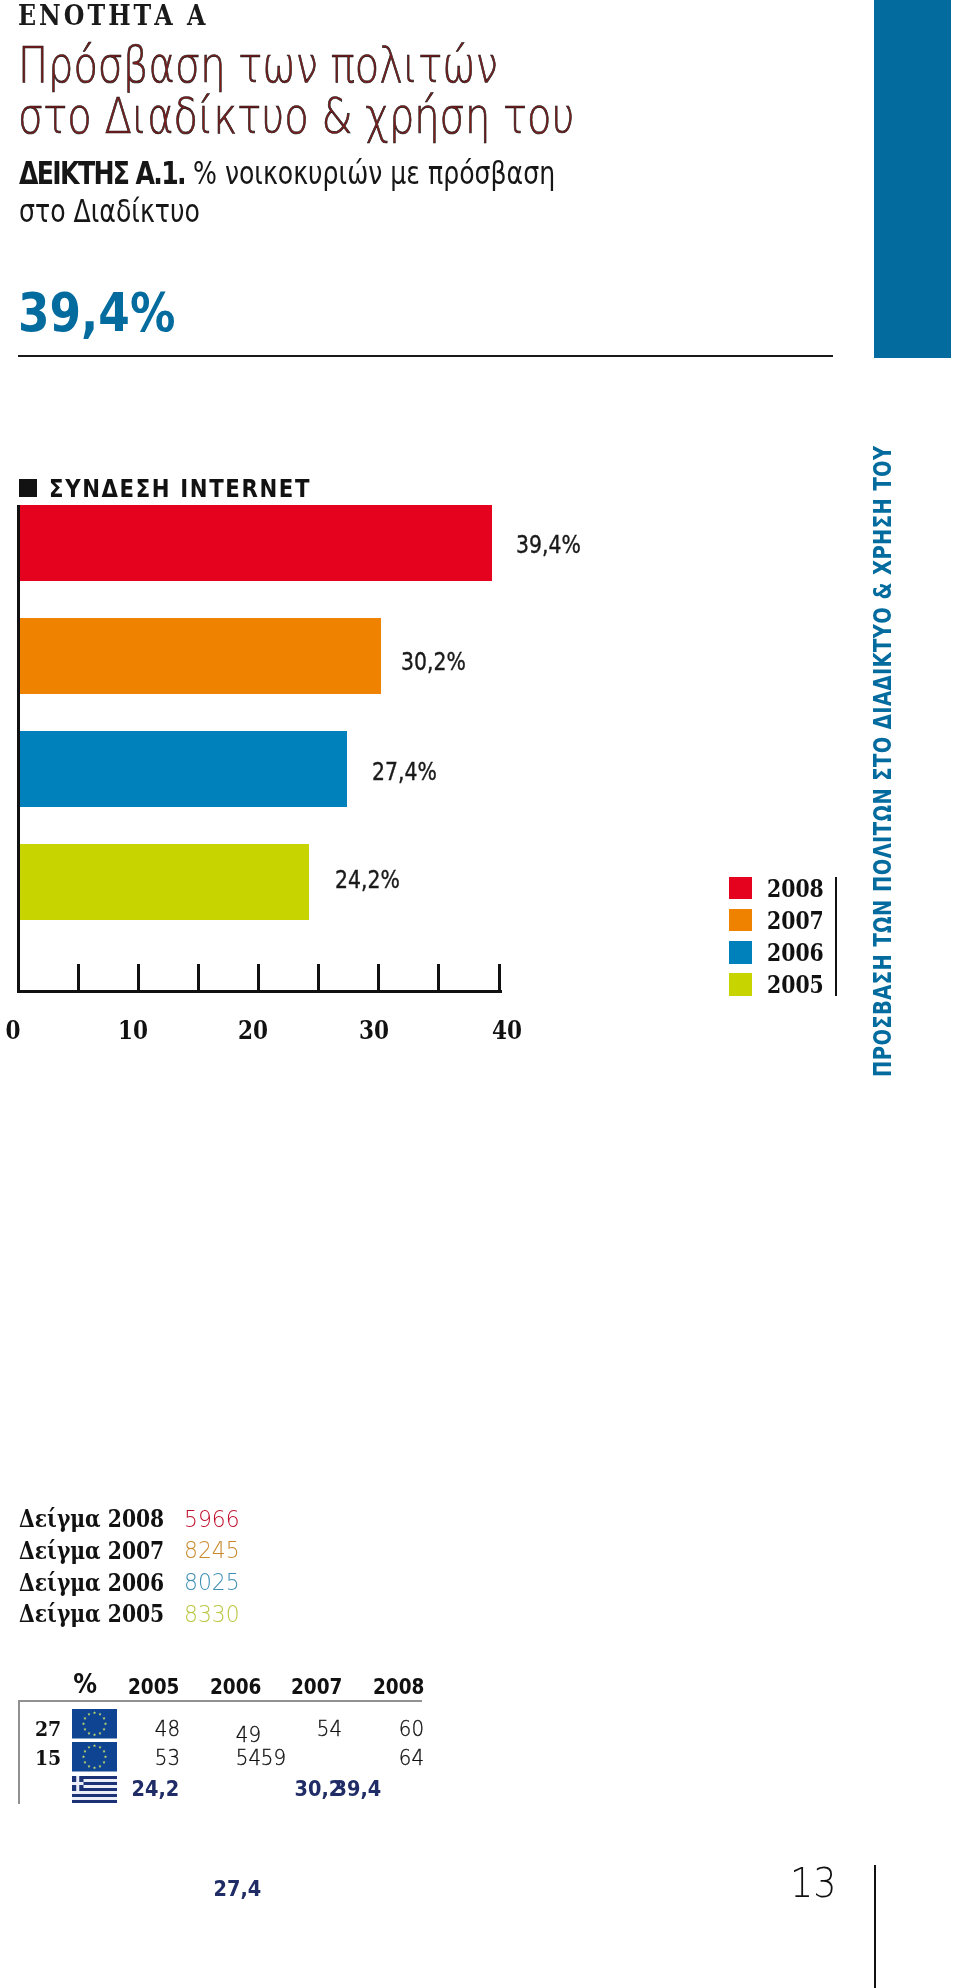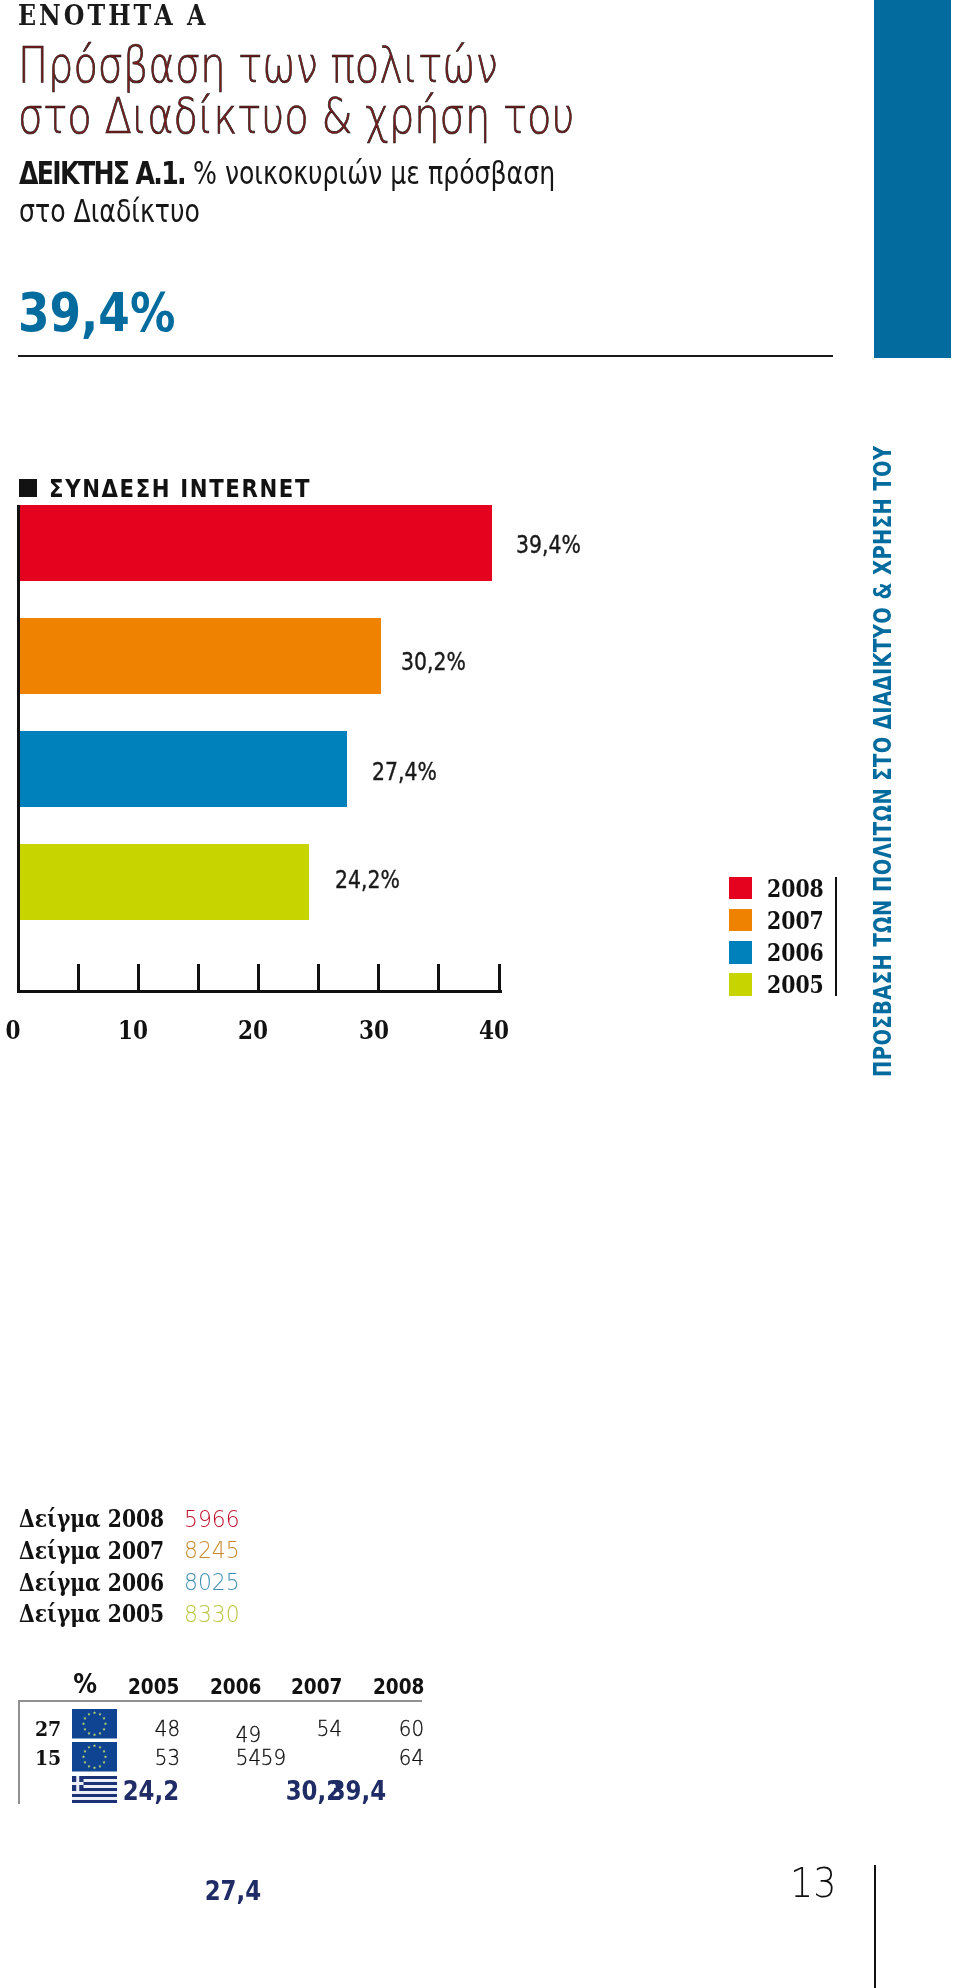--- a/index.html
+++ b/index.html
@@ -57,21 +57,21 @@
      font-size:23.5px;transform:scaleX(0.93);transform-origin:0 50%;white-space:nowrap;}
 
   
   .th{position:absolute;font-family:"DejaVu Sans",sans-serif;font-weight:bold;font-size:21px;
       color:#111;text-align:right;white-space:nowrap;}
   .th>span{display:inline-block;transform:scaleX(0.88);transform-origin:100% 50%;}
   .th.pct{font-size:27px;}
   .td{position:absolute;font-family:"DejaVu Sans",sans-serif;font-weight:300;font-size:22px;
       color:#111;text-align:right;white-space:nowrap;-webkit-text-stroke:0.35px #111;}
   .td>span{display:inline-block;transform:scaleX(0.9);transform-origin:100% 50%;}
-  .td.hl{font-family:"DejaVu Sans",sans-serif;font-weight:bold;color:#202c66;font-size:26px;
+  .td.hl{font-family:"DejaVu Sans",sans-serif;font-weight:bold;color:#202c66;font-size:22px;
       -webkit-text-stroke:0px;}
   .td.hl>span{transform:scaleX(0.88);}
   .rowname{position:absolute;font-family:"DejaVu Serif",serif;font-weight:bold;font-size:21px;
       color:#111;text-align:right;white-space:nowrap;}
   .rowname>span{display:inline-block;transform:scaleX(0.9);transform-origin:100% 50%;}
   .flag{position:absolute;}
   #tbl-rule-h{position:absolute;height:2px;background:#919191;}
   #tbl-rule-v{position:absolute;width:2px;background:#919191;}
 
   
@@ -118,21 +118,21 @@
       <div class="tick" style="left: 317.125px; top: 964px; height: 29px;"></div>
       <div class="tick" style="left: 377.25px; top: 964px; height: 29px;"></div>
       <div class="tick" style="left: 437.375px; top: 964px; height: 29px;"></div>
       <div class="tick" style="left: 497.5px; top: 964px; height: 29px;"></div>
     </div>
   <div id="xticklabels">
       <div class="xtl" style="left: -27px; top: 1015px; width: 80px;"><span>0</span></div>
       <div class="xtl" style="left: 93.25px; top: 1015px; width: 80px;"><span>10</span></div>
       <div class="xtl" style="left: 213.5px; top: 1015px; width: 80px;"><span>20</span></div>
       <div class="xtl" style="left: 333.75px; top: 1015px; width: 80px;"><span>30</span></div>
-      <div class="xtl" style="left: 454px; top: 1015px; width: 80px;"><span>40</span></div>
+      <div class="xtl" style="left: 467px; top: 1015px; width: 80px;"><span>40</span></div>
     </div>
   <div id="barlabels">
       <div class="barlabel" style="left: 516px; top: 531px;">39,4%</div>
       <div class="barlabel" style="left: 401px; top: 648px;">30,2%</div>
       <div class="barlabel" style="left: 372px; top: 758px;">27,4%</div>
       <div class="barlabel" style="left: 335px; top: 866px;">24,2%</div>
     </div>
 </div>
 
 <div class="abs" id="legend">

